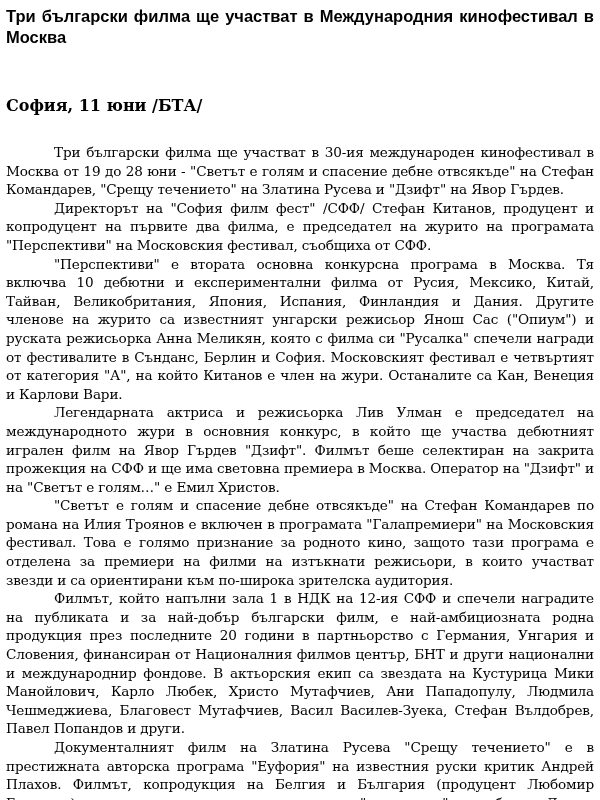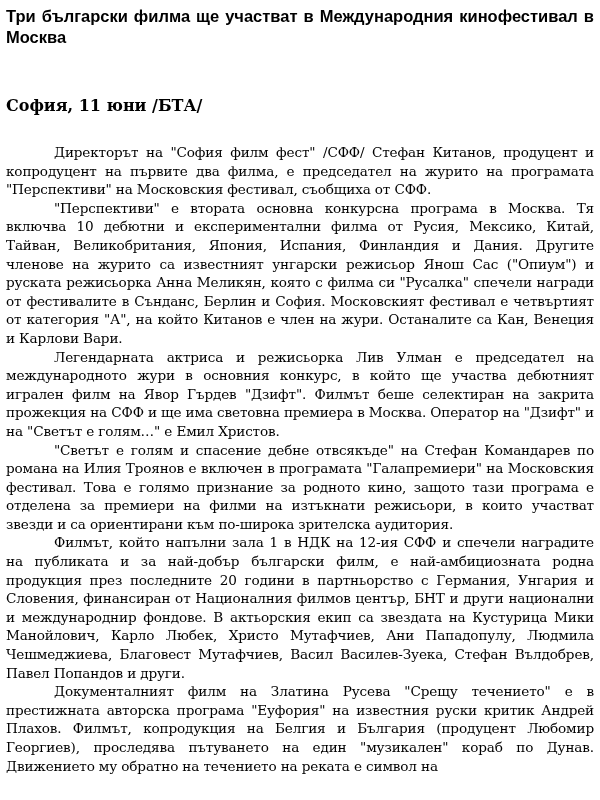--- a/index.html
+++ b/index.html
@@ -34,20 +34,21 @@
     text-align: justify;
   }
 </style>
 </head>
 <body>
 
 <div class="page">
   <h1 class="title">Три български филма ще участват  в Международния кинофестивал в Москва</h1>
   <div class="dateline">София, 11 юни /БТА/</div>
   <div class="body">
+    <p>Три български филма ще участват в 30-ия международен кинофестивал в Москва от 19 до 28 юни - "Светът е голям и спасение дебне отвсякъде" на Стефан Командарев, "Срещу течението" на Златина Русева и "Дзифт" на Явор Гърдев.</p>
     <p>Директорът на "София филм фест" /СФФ/ Стефан Китанов, продуцент и копродуцент на първите два филма, е председател на журито на програмата "Перспективи" на Московския фестивал, съобщиха от СФФ.</p>
     <p>"Перспективи" е втората основна конкурсна програма в Москва. Тя включва 10 дебютни и експериментални филма от Русия, Мексико, Китай, Тайван, Великобритания, Япония, Испания, Финландия и Дания. Другите членове на журито са известният унгарски режисьор Янош Сас ("Опиум") и руската режисьорка Анна Меликян, която с филма си "Русалка" спечели награди от фестивалите в Сънданс, Берлин и София. Московският фестивал е четвъртият от категория "А", на който Китанов е член на жури. Останалите са Кан, Венеция и Карлови Вари.</p>
     <p>Легендарната актриса и режисьорка Лив Улман е председател на международното жури в основния конкурс, в който ще участва дебютният игрален филм на Явор Гърдев "Дзифт". Филмът беше селектиран на закрита прожекция на СФФ и ще има световна премиера в Москва. Оператор на "Дзифт" и на "Светът е голям…" е Емил Христов.</p>
     <p>"Светът е голям и спасение дебне отвсякъде" на Стефан Командарев по романа на Илия Троянов е включен в програмата "Галапремиери" на Московския фестивал. Това е голямо признание за родното кино, защото тази програма е отделена за премиери на филми на изтъкнати режисьори, в които участват звезди и са ориентирани към по-широка зрителска аудитория.</p>
     <p>Филмът, който напълни зала 1 в НДК на 12-ия СФФ и спечели наградите на публиката и за най-добър български филм, е най-амбициозната родна продукция през последните 20 години в партньорство с Германия, Унгария и Словения, финансиран от Националния филмов център, БНТ и други национални и международнир фондове. В актьорския екип са звездата на Кустурица Мики Манойлович, Карло Любек, Христо Мутафчиев, Ани Пападопулу, Людмила Чешмеджиева, Благовест Мутафчиев, Васил Василев-Зуека, Стефан Вълдобрев, Павел Попандов и други.</p>
     <p>Документалният филм на Златина Русева "Срещу течението" е в престижната авторска програма "Еуфория" на известния руски критик Андрей Плахов. Филмът, копродукция на Белгия и България (продуцент Любомир Георгиев), проследява пътуването на един "музикален" кораб по Дунав. Движението му обратно на течението на реката е символ на</p>
   </div>
 </div>
 
 </body></html>

